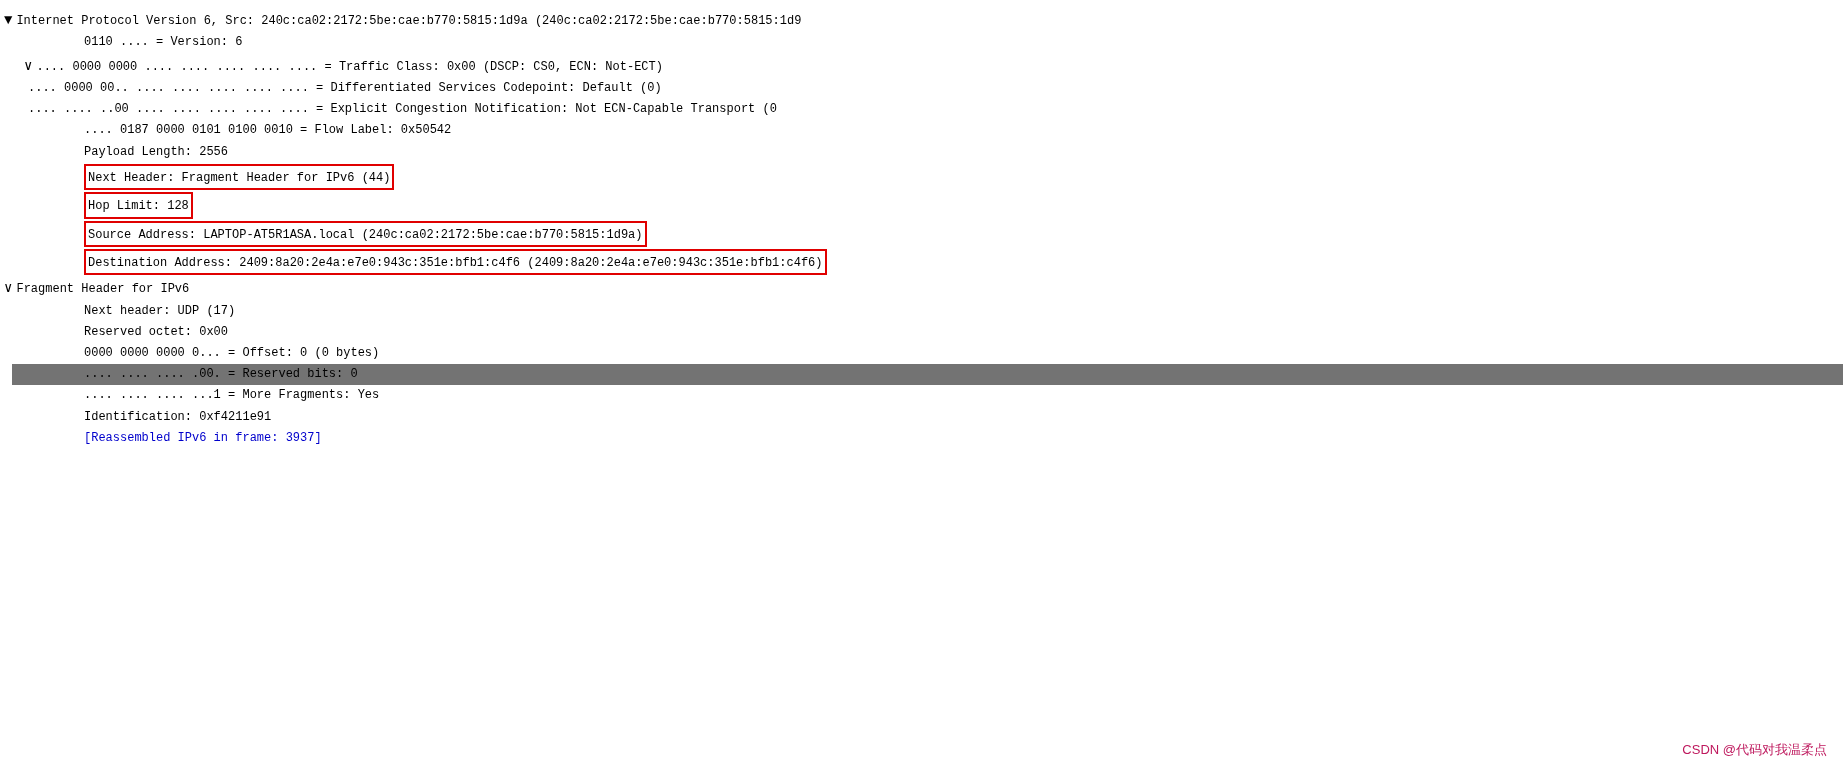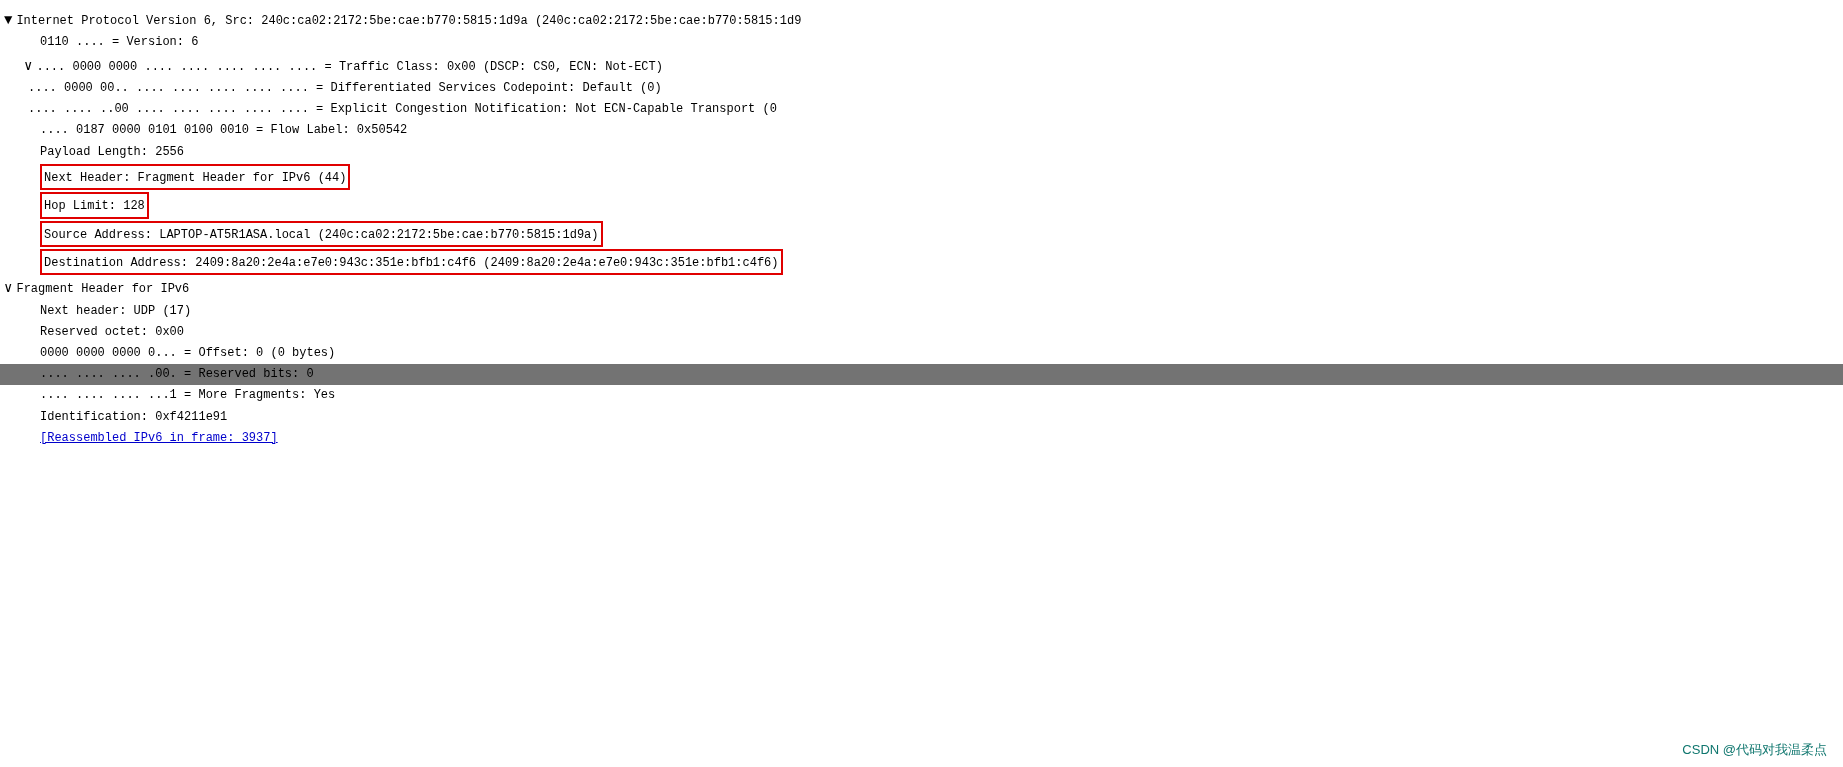--- a/index.html
+++ b/index.html
@@ -36,21 +36,21 @@
     .tree-row.highlighted {
       background-color: #737373;
     }
 
     .tree-row.normal {
       background-color: #ffffff;
     }
 
     .indent-0 { padding-left: 4px; }
     .indent-1 { padding-left: 24px; }
-    .indent-2 { padding-left: 40px; }
+    .indent-2 { padding-left: 72px; margin-left: 12px; }
     .indent-3 { padding-left: 28px; }
 
     .toggle {
       cursor: pointer;
       margin-right: 4px;
       color: #000;
     }
 
     .row-text {
       font-family: 'Courier New', Courier, monospace;
@@ -58,28 +58,27 @@
     }
 
     .red-box {
       display: inline-block;
       border: 2px solid #e00000;
       padding: 0 2px;
     }
 
     .link-text {
       color: #0000cc;
-      text-decoration: underline;
     }
 
     .watermark {
       position: absolute;
       bottom: 8px;
       right: 16px;
-      color: #0f766e;
+      color: #be185d;
       font-family: Arial, sans-serif;
       font-size: 13px;
     }
   </style>
 </head>
 <body>
 
 <div class="packet-tree">
 
   <div class="tree-row normal indent-0">

